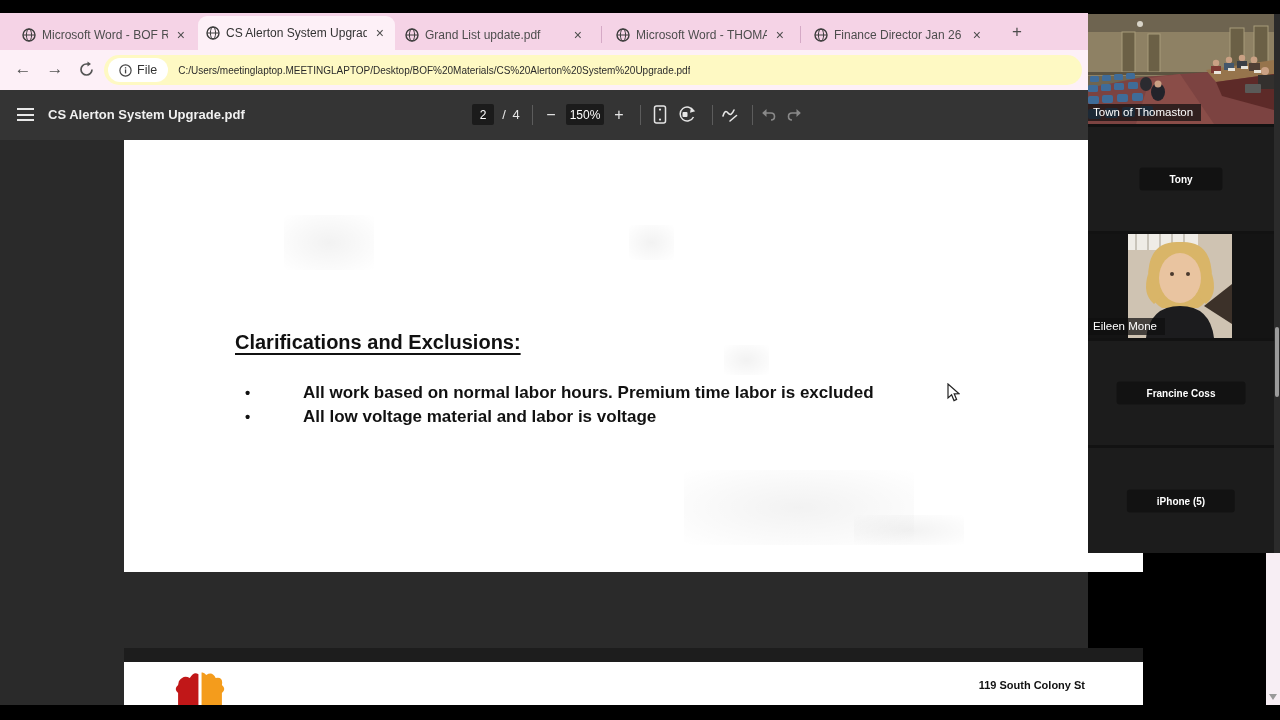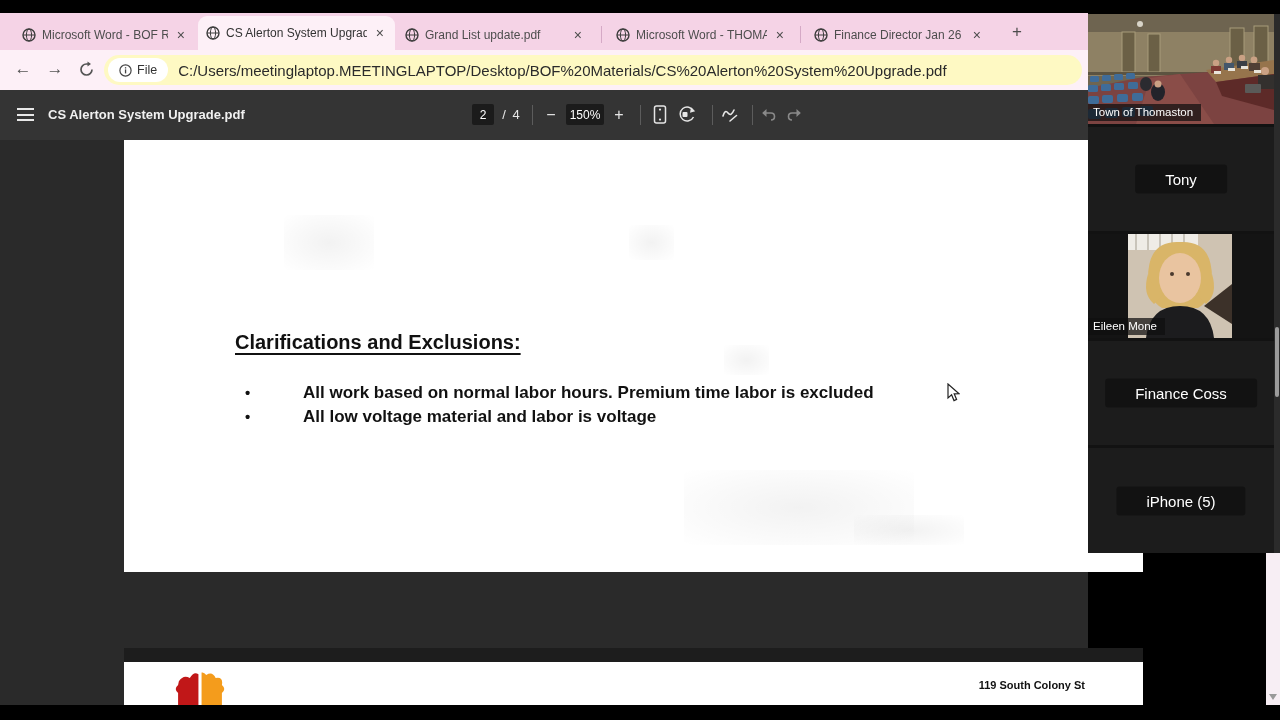--- a/index.html
+++ b/index.html
@@ -18,21 +18,21 @@
   .favicon { flex:0 0 auto; }
   #new-tab-btn { position:absolute; left:1006px; top:8px; width:22px; height:22px;
     font-size:17px; color:#4d4d4d; text-align:center; line-height:21px; }
 
   #navbar { left:0; top:50px; width:1088px; height:40px; background:#fdf0f7; }
   .navicon { position:absolute; top:9px; font-size:17px; color:#545454; width:22px; text-align:center; }
   #omnibox { position:absolute; left:104px; top:5px; width:978px; height:30px;
     background:#fef9c3; border-radius:15px; display:flex; align-items:center; }
   #file-chip { display:flex; align-items:center; gap:5px; background:#fff; border-radius:12px;
     height:24px; margin-left:4px; padding:0 11px; font-size:12.5px; color:#333; flex:0 0 auto; }
-  #url-text { margin-left:10px; font-size:15px; color:#2b2b2b; white-space:nowrap; overflow:hidden; }
+  #url-text { margin-left:10px; font-size:10px; color:#2b2b2b; white-space:nowrap; overflow:hidden; }
 
   
   #pdf-toolbar { left:0; top:90px; width:1088px; height:50px; background:#343434; }
   #pdf-title { position:absolute; left:48px; top:17px; font-size:13px; font-weight:600; color:#f1f1f1; }
   #menu-icon { position:absolute; left:17px; top:18px; width:17px; height:13px; }
   #menu-icon span { display:block; height:2px; background:#e8e8e8; margin-bottom:3.5px; }
   .tb { position:absolute; top:14px; height:21px; color:#e6e6e6; font-size:13px;
     display:flex; align-items:center; justify-content:center; }
   .tb-box { background:#1b1b1b; border-radius:2px; color:#fff; font-size:12px; }
   .tb-sep { position:absolute; top:15px; width:1px; height:20px; background:#5c5c5c; }
@@ -57,21 +57,21 @@
 
   
   #scrollbar { left:1266px; top:553px; width:14px; height:152px; background:#f7eef4; }
   #scroll-down-arrow { position:absolute; left:3px; bottom:5px; width:0; height:0;
     border-left:4px solid transparent; border-right:4px solid transparent; border-top:6px solid #999; }
 
   
   #meeting-panel { left:1088px; top:14px; width:192px; height:539px; background:#121212; }
   .tile { position:absolute; left:0; width:186px; background:#1c1c1c; overflow:hidden; }
   .tile .center-name { position:absolute; left:50%; top:50%; transform:translate(-50%,-50%);
-    color:#fff; font-size:15px; font-weight:normal; background:rgba(0,0,0,.35);
+    color:#fff; font-size:10px; font-weight:bold; background:rgba(0,0,0,.35);
     padding:6px 30px; border-radius:3px; white-space:nowrap; }
   .name-plate { position:absolute; left:0; bottom:3px; color:#fff; font-size:11.5px;
     background:rgba(15,15,15,.72); padding:2px 8px 3px 5px; white-space:nowrap; }
   #panel-scroll { position:absolute; left:186px; top:0; width:6px; height:539px; background:#2b2b2b; }
   #panel-scroll-thumb { position:absolute; left:1px; top:313px; width:4px; height:70px;
     background:#9b9b9b; border-radius:2px; }
 
   #cursor { position:absolute; left:947px; top:383px; z-index:50; }
 </style>
 </head>
@@ -306,21 +306,21 @@
       <circle cx="44" cy="40" r="2" fill="#4a3a2e"></circle>
         <circle cx="60" cy="40" r="2" fill="#4a3a2e"></circle>
       <path d="M20 40 Q14 60 26 70 L36 60 Q24 54 20 40 Z" fill="#d9b568"></path>
       <path d="M84 40 Q90 60 78 70 L68 60 Q80 54 84 40 Z" fill="#d9b568"></path>
       <path d="M18 104 Q22 72 52 72 Q82 72 86 104 Z" fill="#1c1c1e"></path>
     </svg>
     <span class="name-plate">Eileen Mone</span>
   </div>
 
   <div class="tile" style="top:327px; height:104px;">
-    <span class="center-name">Finance Coss</span>
+    <span class="center-name">Francine Coss</span>
   </div>
 
   <div class="tile" style="top:434px; height:105px;">
     <span class="center-name">iPhone (5)</span>
   </div>
 
   <div id="panel-scroll">
     <div id="panel-scroll-thumb"></div>
   </div>
 </div>

